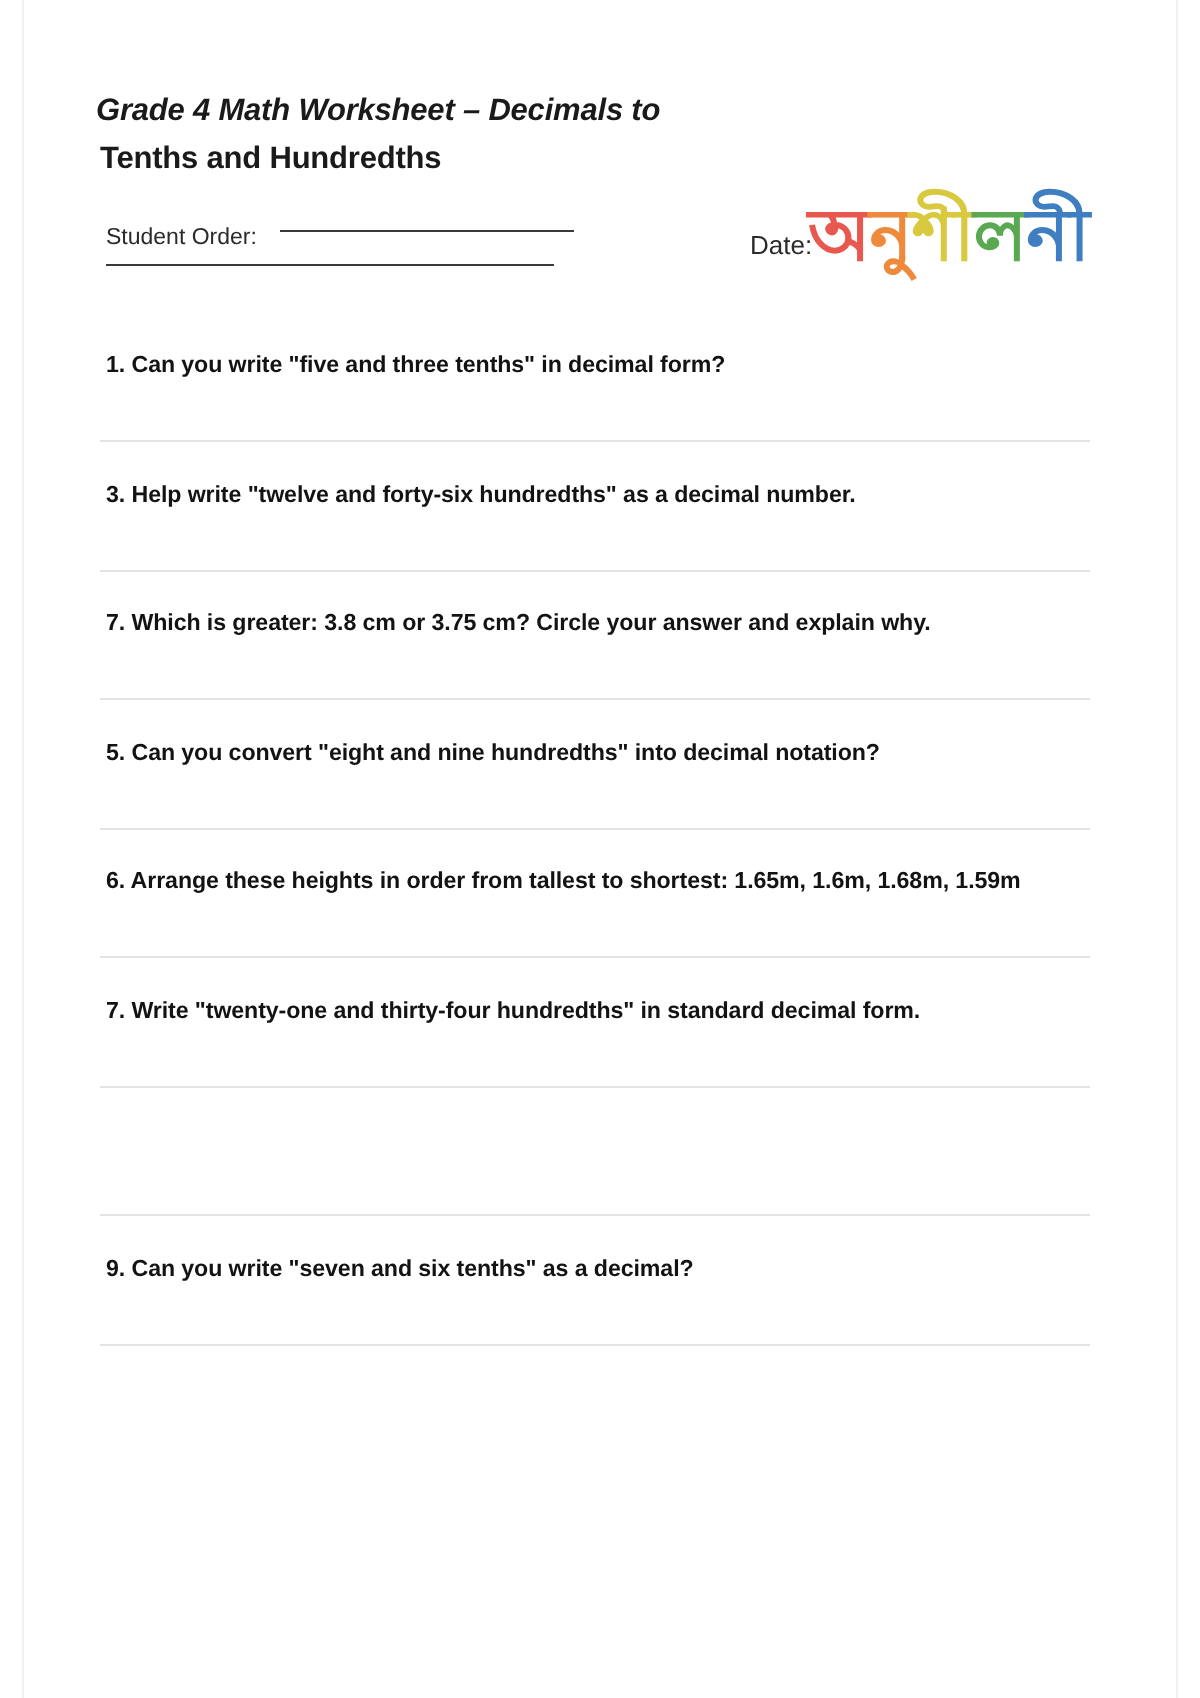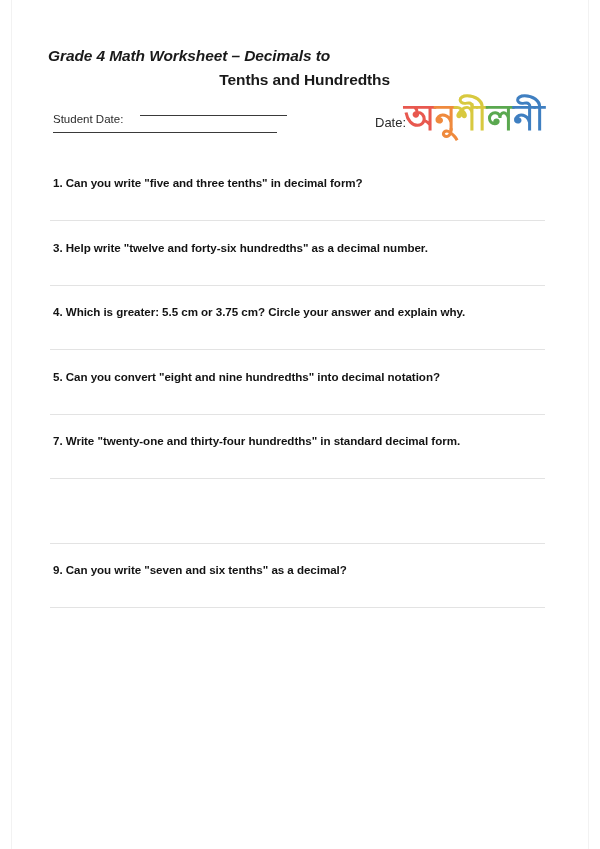--- a/index.html
+++ b/index.html
@@ -44,21 +44,21 @@
   }
   .title-line {
     font-size: 15.5px;
     font-weight: bold;
     color: #1a1a1a;
     line-height: 24px;
     letter-spacing: -0.1px;
     white-space: nowrap;
   }
   .title-line-1 { text-align: left; margin-left: -2px; font-style: italic; }
-  .title-line-2 { text-align: right; }
+  .title-line-2 { text-align: left; }
 
   
   .logo {
     position: absolute;
     left: 392px;
     top: 50px;
     width: 168px;
     height: 56px;
     line-height: 56px;
     font-family: "Liberation Sans", sans-serif;
@@ -148,44 +148,48 @@
   <div class="header">
     <div class="title-block">
       <div class="title-line title-line-1">Grade 4 Math Worksheet – Decimals to</div>
       <div class="title-line title-line-2">Tenths and Hundredths</div>
     </div>
 
     <div class="logo" id="logo"><span style="color: rgb(232, 88, 79);">অ</span><span style="color: rgb(239, 138, 61);">নু</span><span style="color: rgb(216, 201, 63);">শী</span><span style="color: rgb(90, 168, 79);">ল</span><span style="color: rgb(63, 127, 193);">নী</span></div>
   </div>
 
   <div class="idrow">
-    <div class="label-student">Student Date:</div>
+    <div class="label-student">Student Order:</div>
     <div class="rule-name-top"></div>
     <div class="rule-name-bottom"></div>
     <div class="label-date">Date:</div>
   </div>
 
   <div class="questions" id="questions">
       <div class="qblock">
         <div class="qtext">1. Can you write "five and three tenths" in decimal form?</div>
         <div class="qrule"></div>
       </div>
       <div class="qblock">
         <div class="qtext">3. Help write "twelve and forty-six hundredths" as a decimal number.</div>
         <div class="qrule"></div>
       </div>
       <div class="qblock">
-        <div class="qtext">4. Which is greater: 5.5 cm or 3.75 cm? Circle your answer and explain why.</div>
+        <div class="qtext">7. Which is greater: 3.8 cm or 3.75 cm? Circle your answer and explain why.</div>
         <div class="qrule"></div>
       </div>
       <div class="qblock">
         <div class="qtext">5. Can you convert "eight and nine hundredths" into decimal notation?</div>
         <div class="qrule"></div>
       </div>
       <div class="qblock">
+        <div class="qtext">6. Arrange these heights in order from tallest to shortest: 1.65m, 1.6m, 1.68m, 1.59m</div>
+        <div class="qrule"></div>
+      </div>
+      <div class="qblock">
         <div class="qtext">7. Write "twenty-one and thirty-four hundredths" in standard decimal form.</div>
         <div class="qrule"></div>
       </div>
       <div class="qblock">
         <div class="qrule"></div>
       </div>
       <div class="qblock">
         <div class="qtext">9. Can you write "seven and six tenths" as a decimal?</div>
         <div class="qrule"></div>
       </div>

